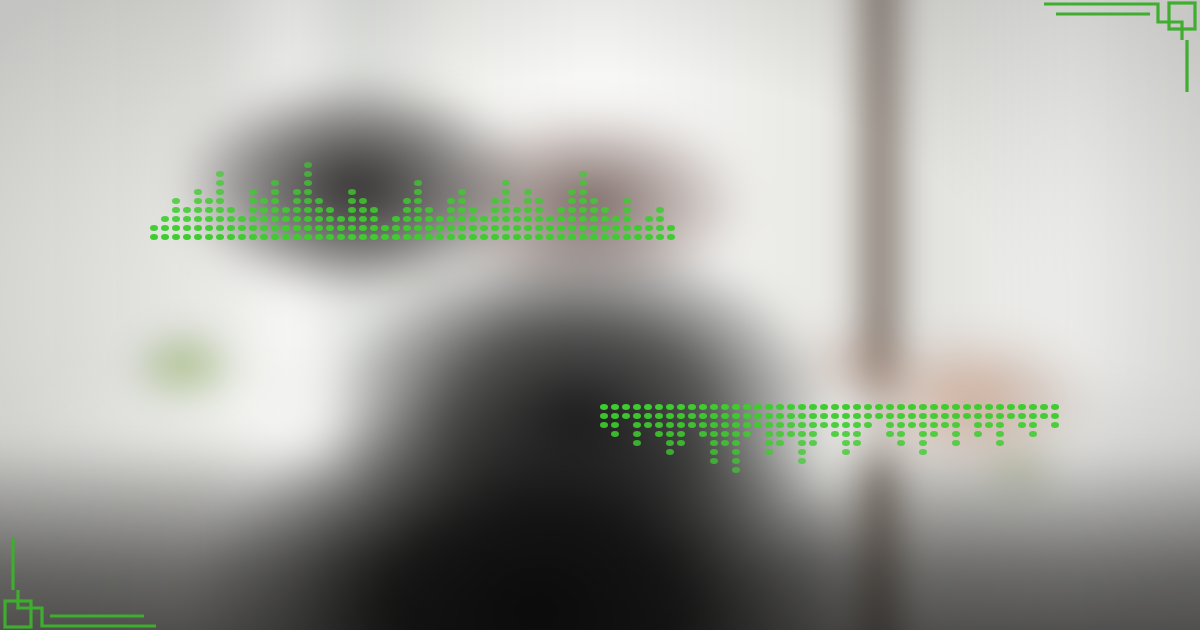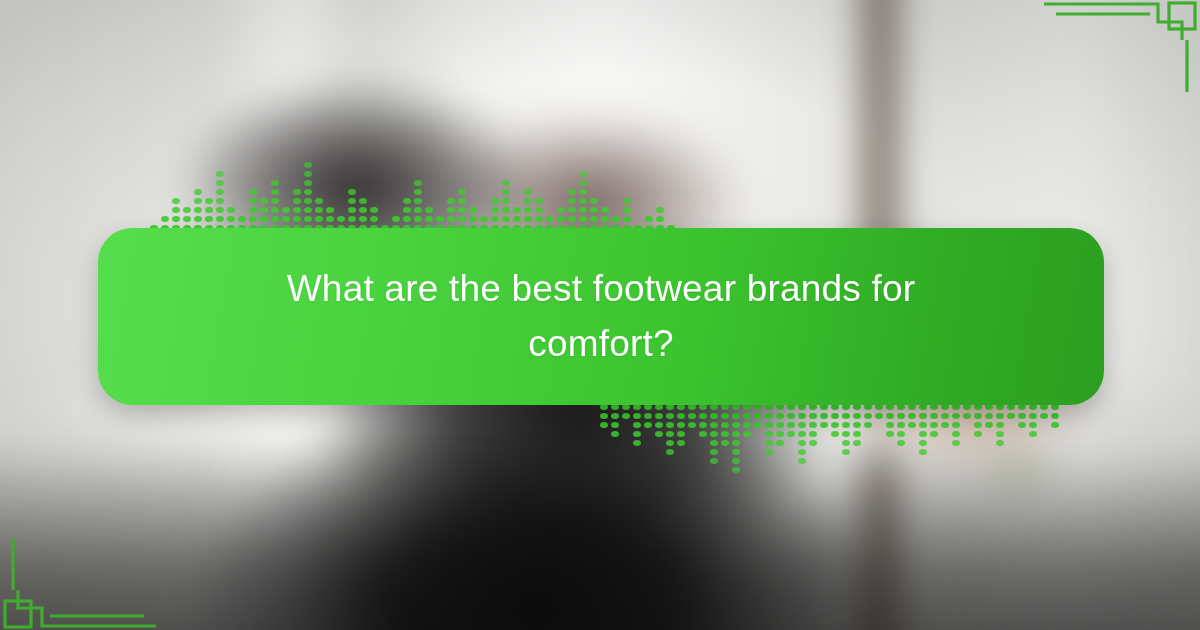--- a/index.html
+++ b/index.html
@@ -727,17 +727,14 @@
         <div class="wave-dot" style="background: rgb(62, 204, 46); opacity: 1;"></div>
         <div class="wave-dot" style="background: rgb(62, 204, 46); opacity: 0.955;"></div>
       </div>
       <div class="wave-col" style="left: 451px;">
         <div class="wave-dot" style="background: rgb(62, 204, 46); opacity: 1;"></div>
         <div class="wave-dot" style="background: rgb(62, 204, 46); opacity: 0.955;"></div>
         <div class="wave-dot" style="background: rgb(62, 204, 46); opacity: 0.91;"></div>
       </div>
     </div>
 
-  <div class="card">
-    <div class="card-text">What are the best footwear brands for comfort?</div>
-  </div>
 
 </div>
 
 </body></html>

